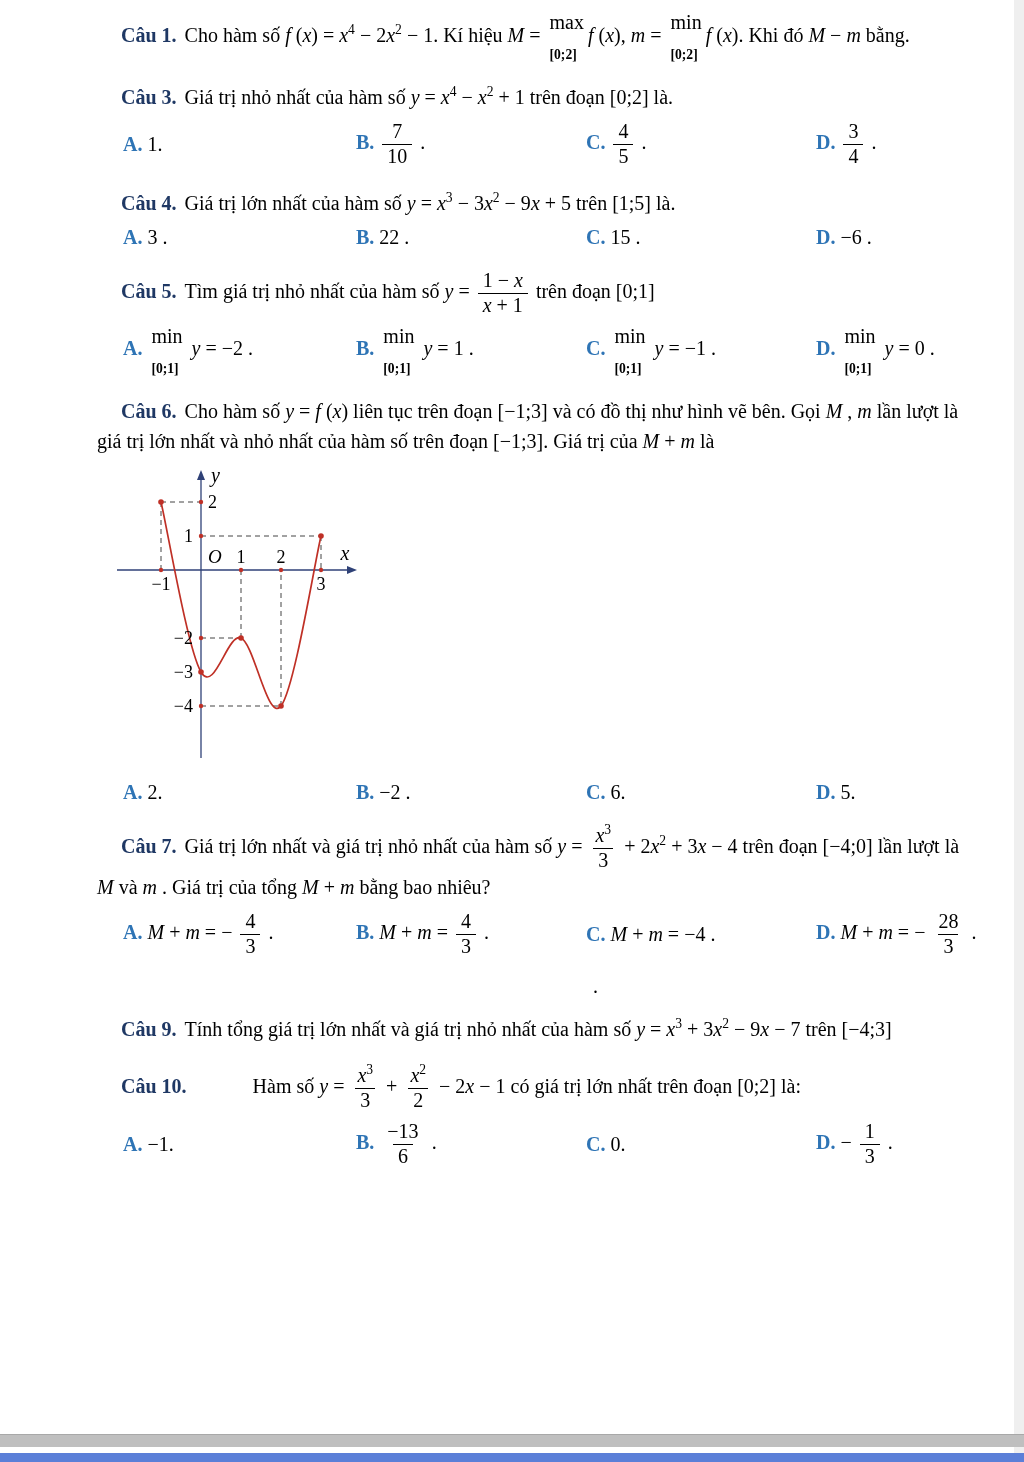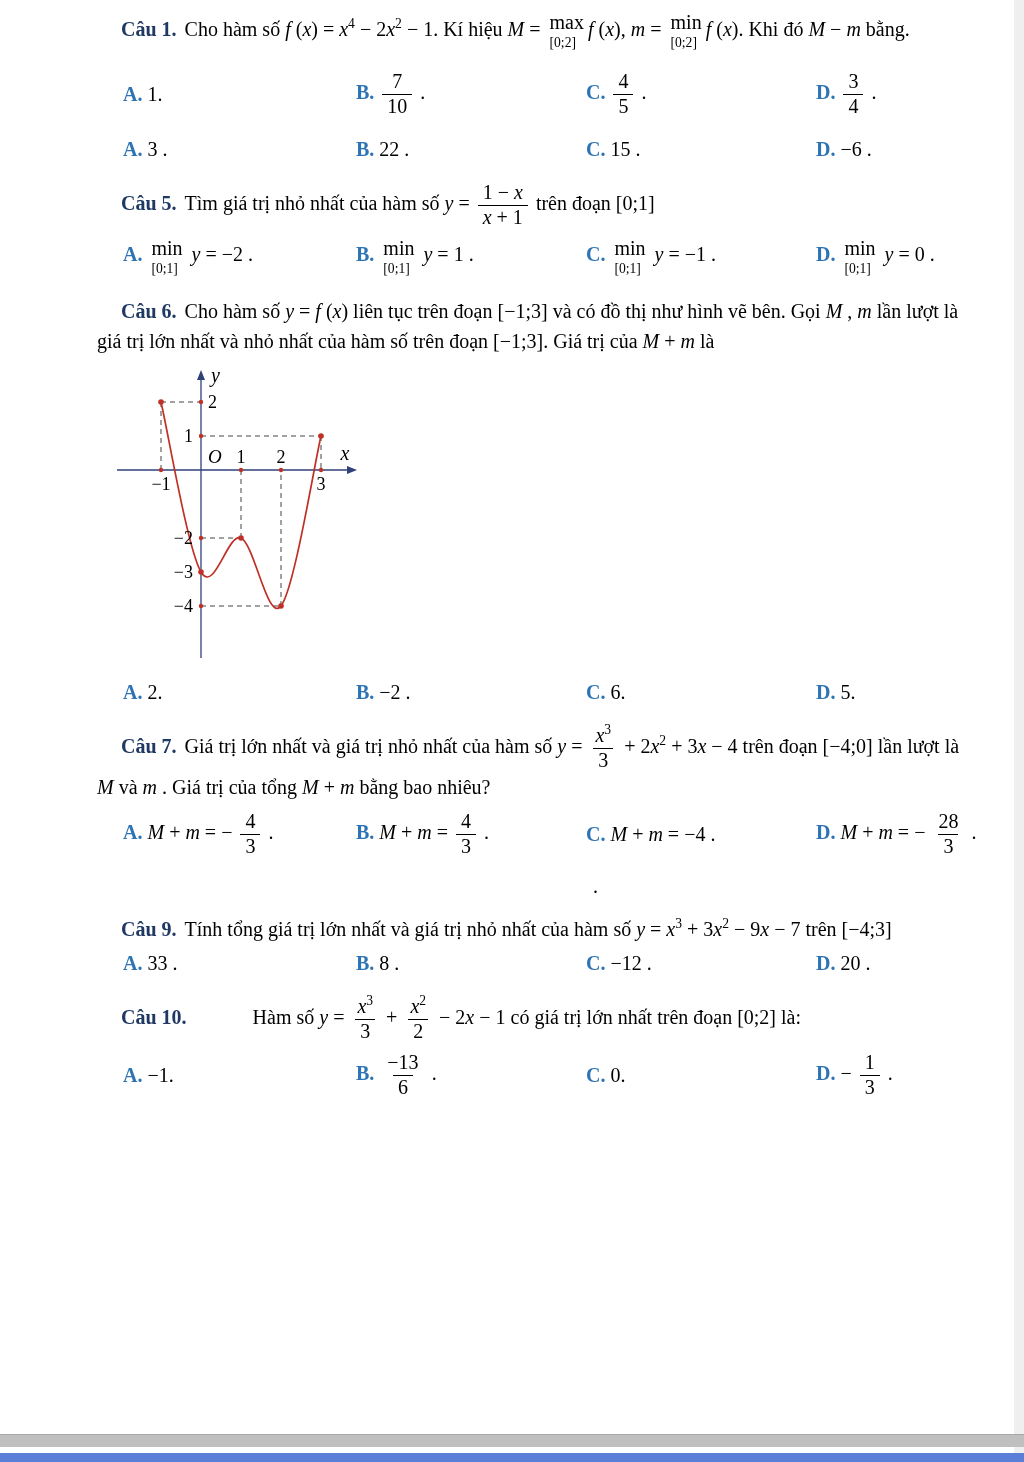--- a/index.html
+++ b/index.html
@@ -12,21 +12,21 @@
   .q-label { font-weight:bold; color:var(--navy,#1f3864); margin-right:8px;margin-left:24px; }
   .q-gap { margin-left:58px; }
   .options { display:grid; grid-template-columns:233px 230px 230px 1fr; padding-left:26px; margin-top:8px; align-items:center; }
   .opt { white-space:nowrap; }
   .opt-label { font-weight:bold; color:var(--blue,#2e74b5); margin-right:5px; }
   sup { font-size:0.68em; vertical-align:super; line-height:0; }
   .frac { display:inline-flex; flex-direction:column; align-items:center; vertical-align:middle; line-height:1.18; margin:0 3px; text-align:center; }
   .frac .fn { padding:0 5px; }
   .frac .fd { border-top:1.3px solid #000; padding:0 5px; }
   .mm { display:inline-flex; flex-direction:column; align-items:flex-start; vertical-align:middle; line-height:1.05; margin:0 4px; }
-  .mm .ms { font-size:0.68em; margin-top:3px; }
+  .mm .ms { font-size:0.68em; margin-top:15px;font-weight:bold; }
   .figure { margin:6px 0 8px 4px; }
   .figure svg { font-family:"Liberation Serif", serif; }
   .stray { padding-left:496px; line-height:0.8; margin-top:4px; }
   .scrollbar { position:absolute; top:0; right:0; width:10px; height:100%; background:var(--scrollbar,#efefef); }
   .gray-band { position:absolute; left:0; right:0; bottom:15px; height:13px; background:var(--gray_band,#bfbfbf); border-top:1px solid #a8a8a8; }
   .blue-bar { position:absolute; left:0; right:0; bottom:0; height:9px; background:var(--blue_bar,#5b7fd8); }
 </style>
 </head>
 <body>
 
@@ -37,37 +37,39 @@
               <span class="mt">max</span>
               <span class="ms">[0;2]</span>
             </span><i>f</i> (<i>x</i>),  <i>m</i> = <span class="mm">
               <span class="mt">min</span>
               <span class="ms">[0;2]</span>
             </span><i>f</i> (<i>x</i>). Khi đó <i>M</i> − <i>m</i> bằng.</span></div>
       </div>
       <div class="question">
       </div>
       <div class="question">
+        <div class="q-line"><span class="q-label">Câu 3.</span><span class="q-text">Giá trị nhỏ nhất của hàm số <i>y</i> = <i>x</i><sup>4</sup> − <i>x</i><sup>2</sup> + 1 trên đoạn [0;2] là.</span></div>
         <div class="options">
           <div class="opt"><span class="opt-label">A.</span><span class="opt-val">1.</span></div>
           <div class="opt"><span class="opt-label">B.</span><span class="opt-val"><span class="frac">
                 <span class="fn">7</span>
                 <span class="fd">10</span>
               </span> .</span></div>
           <div class="opt"><span class="opt-label">C.</span><span class="opt-val"><span class="frac">
                 <span class="fn">4</span>
                 <span class="fd">5</span>
               </span> .</span></div>
           <div class="opt"><span class="opt-label">D.</span><span class="opt-val"><span class="frac">
                 <span class="fn">3</span>
                 <span class="fd">4</span>
               </span> .</span></div>
         </div>
       </div>
       <div class="question">
+        <div class="q-line"><span class="q-label">Câu 4.</span><span class="q-text">Giá trị lớn nhất của hàm số <i>y</i> = <i>x</i><sup>3</sup> − 3<i>x</i><sup>2</sup> − 9<i>x</i> + 5 trên [1;5] là.</span></div>
         <div class="options">
           <div class="opt"><span class="opt-label">A.</span><span class="opt-val">3 .</span></div>
           <div class="opt"><span class="opt-label">B.</span><span class="opt-val">22 .</span></div>
           <div class="opt"><span class="opt-label">C.</span><span class="opt-val">15 .</span></div>
           <div class="opt"><span class="opt-label">D.</span><span class="opt-val">−6 .</span></div>
         </div>
       </div>
       <div class="question">
         <div class="q-line"><span class="q-label">Câu 5.</span><span class="q-text">Tìm giá trị nhỏ nhất của hàm số <i>y</i> = <span class="frac">
               <span class="fn">1 − <i>x</i></span>
@@ -160,26 +162,20 @@
                 <span class="fn">28</span>
                 <span class="fd">3</span>
               </span> .</span></div>
         </div>
       </div>
       <div class="question">
         <div class="stray">.</div>
       </div>
       <div class="question">
         <div class="q-line"><span class="q-label">Câu 9.</span><span class="q-text">Tính tổng giá trị lớn nhất và giá trị nhỏ nhất của hàm số <i>y</i> = <i>x</i><sup>3</sup> + 3<i>x</i><sup>2</sup> − 9<i>x</i> − 7 trên [−4;3]</span></div>
-        <div class="options">
-          <div class="opt"><span class="opt-label">A.</span><span class="opt-val">33 .</span></div>
-          <div class="opt"><span class="opt-label">B.</span><span class="opt-val">8 .</span></div>
-          <div class="opt"><span class="opt-label">C.</span><span class="opt-val">−12 .</span></div>
-          <div class="opt"><span class="opt-label">D.</span><span class="opt-val">20 .</span></div>
-        </div>
       </div>
       <div class="question">
         <div class="q-line"><span class="q-label">Câu 10.</span><span class="q-text q-gap">Hàm số <i>y</i> = <span class="frac">
               <span class="fn"><i>x</i><sup>3</sup></span>
               <span class="fd">3</span>
             </span> + <span class="frac">
               <span class="fn"><i>x</i><sup>2</sup></span>
               <span class="fd">2</span>
             </span> − 2<i>x</i> − 1 có giá trị lớn nhất trên đoạn [0;2] là:</span></div>
         <div class="options">

